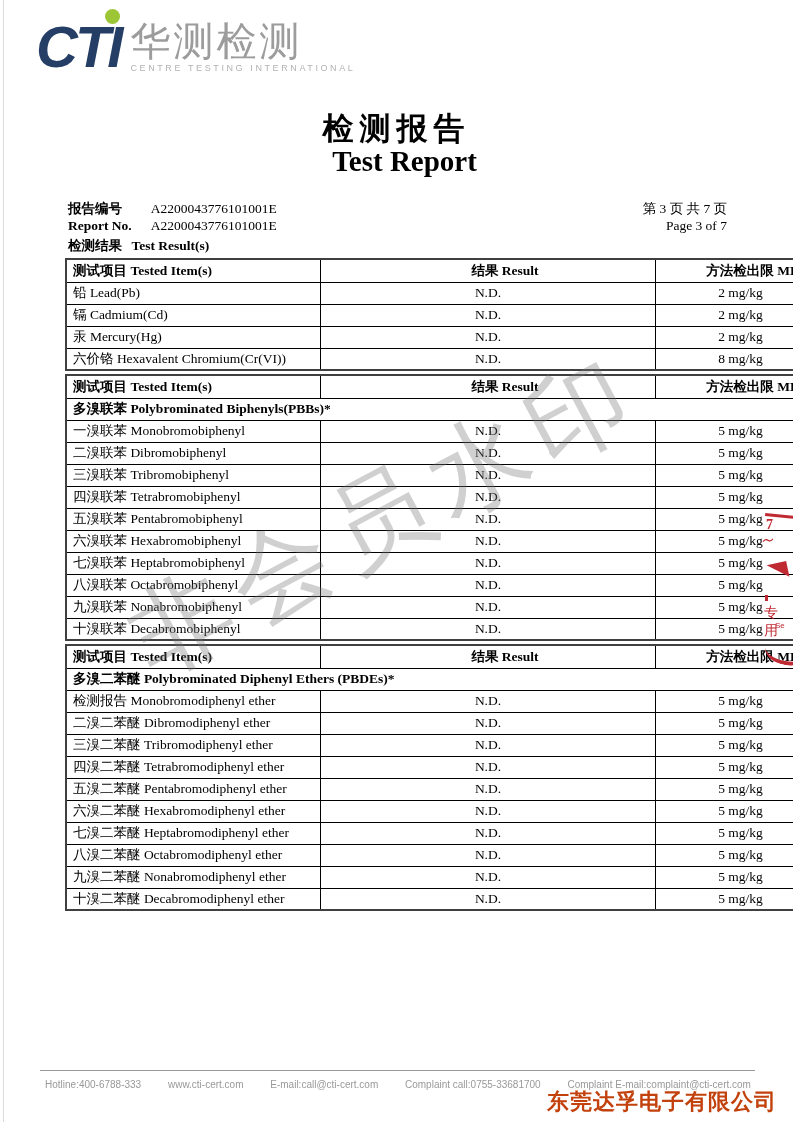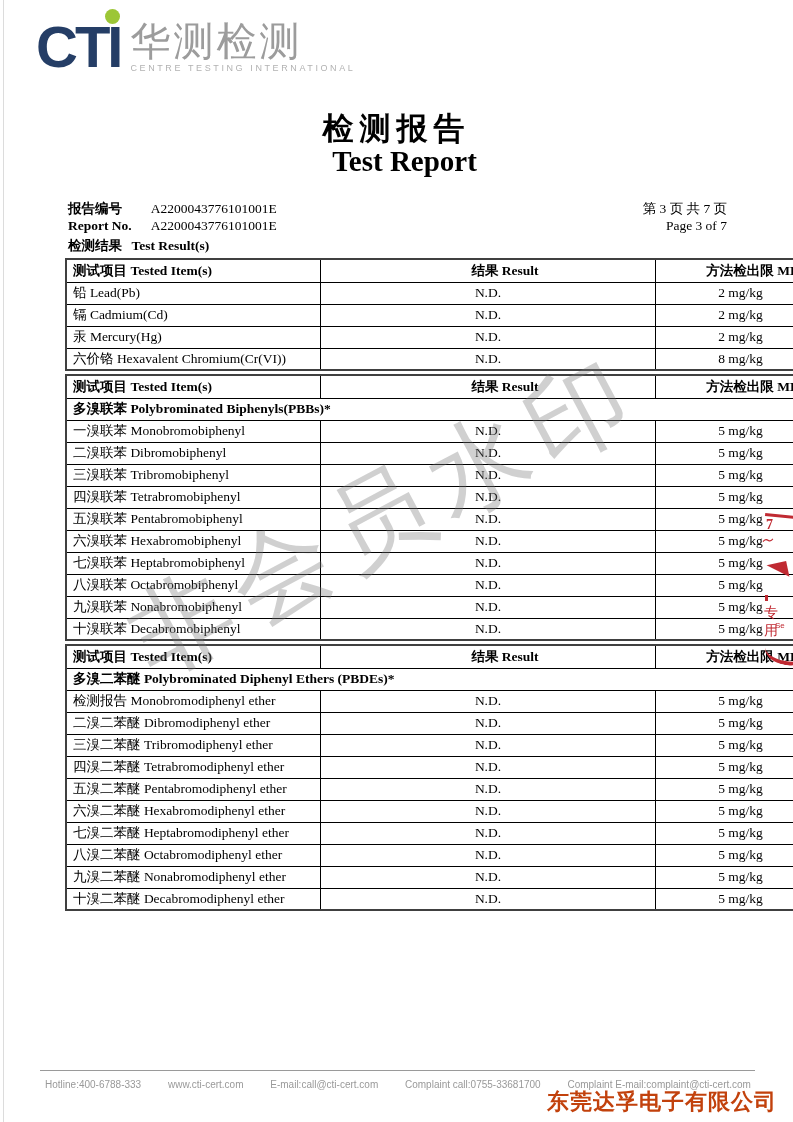--- a/index.html
+++ b/index.html
@@ -6,21 +6,21 @@
   .page{
     position:relative;width:793px;height:1122px;background:#ffffff;
     overflow:hidden;font-family:"Liberation Serif",serif;color:#000;
   }
   .edge-line{position:absolute;left:3px;top:0;bottom:0;width:1px;background:#dcdcdc;}
 
   
   .logo-row{position:absolute;left:36px;top:20px;display:flex;align-items:flex-end;}
   .logo-cti{
     position:relative;font-family:"Liberation Sans",sans-serif;font-weight:bold;
-    font-size:58px;line-height:52px;color:#253e66;letter-spacing:-3px;
+    font-size:58px;line-height:52px;color:#253e66;letter-spacing:-3px;font-style:italic;
   }
   .logo-dot{
     position:absolute;right:0px;top:-12px;width:15px;height:15px;border-radius:50%;
     background:#9cc636;
   }
   .logo-right{margin-left:10px;padding-bottom:0px;}
   .logo-zh{
     font-family:"Liberation Sans",sans-serif;font-size:40px;line-height:42px;
     color:#9c9c9c;letter-spacing:3px;font-weight:500;
   }

